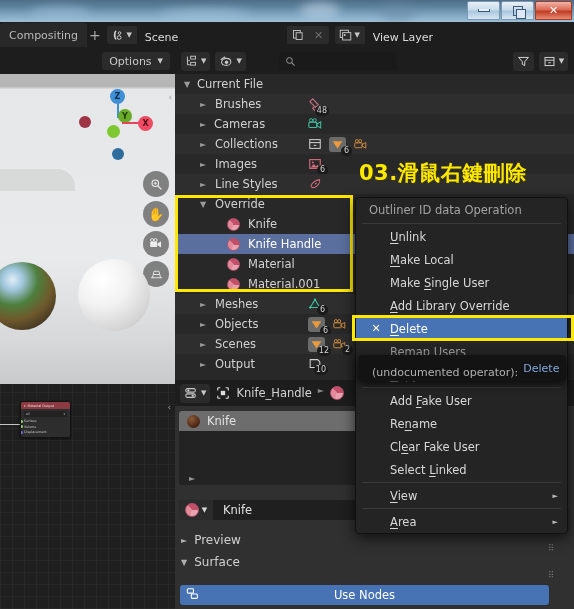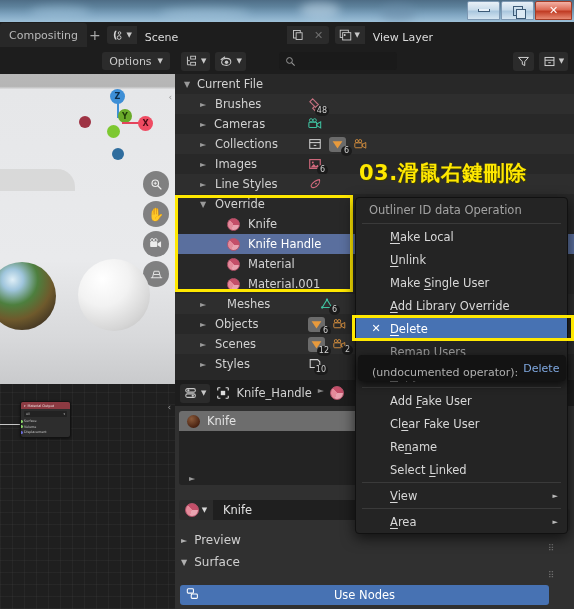--- a/index.html
+++ b/index.html
@@ -560,21 +560,21 @@
       <span class="mat-ball"></span>
       <span style="margin-left:8px;">Material</span>
     </div>
     <div class="ol-row" style="padding-left:52px;">
       <span class="mat-ball"></span>
       <span style="margin-left:8px;">Material.001</span>
     </div>
 
     <div class="ol-row alt" style="padding-left:22px;">
       <span class="tri">►</span>
-      <span style="margin-left:18px;width:86px;">Meshes</span>
+      <span style="margin-left:6px;width:86px;">Meshes</span>
       <span class="badge">
         <svg width="14" height="14" viewBox="0 0 16 16">
           <polygon points="8,3 13.5,12 2.5,12" fill="none" stroke="#3fc1a0" stroke-width="1.2"></polygon>
           <circle cx="8" cy="3" r="1.3" fill="#3fc1a0"></circle>
             <circle cx="13.5" cy="12" r="1.3" fill="#3fc1a0"></circle>
             <circle cx="2.5" cy="12" r="1.3" fill="#3fc1a0"></circle>
         </svg>
         <span class="cnt">6</span>
       </span>
     </div>
@@ -619,21 +619,21 @@
       <span class="badge">
         <svg width="14" height="14" viewBox="0 0 16 16">
           <path d="M2 12 L6 5 L9.5 12 Z" fill="none" stroke="#cfcfcf" stroke-width="1.2"></path>
           <circle cx="12" cy="5" r="1.6" fill="none" stroke="#cfcfcf" stroke-width="1.1"></circle>
         </svg>
       </span>
     </div>
 
     <div class="ol-row" style="padding-left:22px;">
       <span class="tri">►</span>
-      <span style="margin-left:6px;width:86px;">Styles</span>
+      <span style="margin-left:6px;width:86px;">Output</span>
       <span class="badge">
         <svg width="14" height="14" viewBox="0 0 16 16">
           <path d="M2.5 3 H11 L13.5 5.5 V12 H2.5 Z" fill="none" stroke="#cfcfcf" stroke-width="1.2"></path>
         </svg>
         <span class="cnt">10</span>
       </span>
     </div>
   </div>
 
   <div class="hl" style="left:0px;top:147px;width:178px;height:97px;"></div>
@@ -743,24 +743,24 @@
     <div class="dots" style="left:14px;top:140px;">⠿</div>
     <div class="dots" style="left:14px;top:167px;">⠿</div>
   </div>
 </div>
 
 <div id="ctxmenu">
   <div class="cm-title">Outliner ID data Operation</div>
   <div class="cm-sep"></div>
 
   <div class="cm-item">
+    <span><span class="u">U</span><span>nlink</span></span>
+  </div>
+  <div class="cm-item">
     <span><span class="u">M</span>ake Local</span>
-  </div>
-  <div class="cm-item">
-    <span><span class="u">U</span><span>nlink</span></span>
   </div>
   <div class="cm-item">
     <span>Make <span class="u">S</span>ingle User</span>
   </div>
   <div class="cm-item">
     <span><span class="u">A</span>dd Library Override</span>
   </div>
   <div class="cm-item hl-row">
     <span class="ci" style="color:#fff;">✕</span>
     <span><span class="u">D</span>elete</span>
@@ -775,24 +775,24 @@
           <rect x="5.5" y="5" width="8" height="9" fill="#242424" stroke="#8e8e8e" stroke-width="1.2"></rect>
         </svg>
     </span>
     <span><span class="u">C</span>opy</span>
   </div>
   <div class="cm-sep"></div>
   <div class="cm-item">
     <span>Add <span class="u">F</span>ake User</span>
   </div>
   <div class="cm-item">
+    <span>Re<span class="u">n</span>ame</span>
+  </div>
+  <div class="cm-item">
     <span>Cl<span class="u">e</span>ar Fake User</span>
-  </div>
-  <div class="cm-item">
-    <span>Re<span class="u">n</span>ame</span>
   </div>
   <div class="cm-item">
     <span>Select <span class="u">L</span>inked</span>
   </div>
   <div class="cm-sep"></div>
   <div class="cm-item">
     <span><span class="u">V</span>iew</span>
     <span class="arrow">►</span>
   </div>
   <div class="cm-sep"></div>

